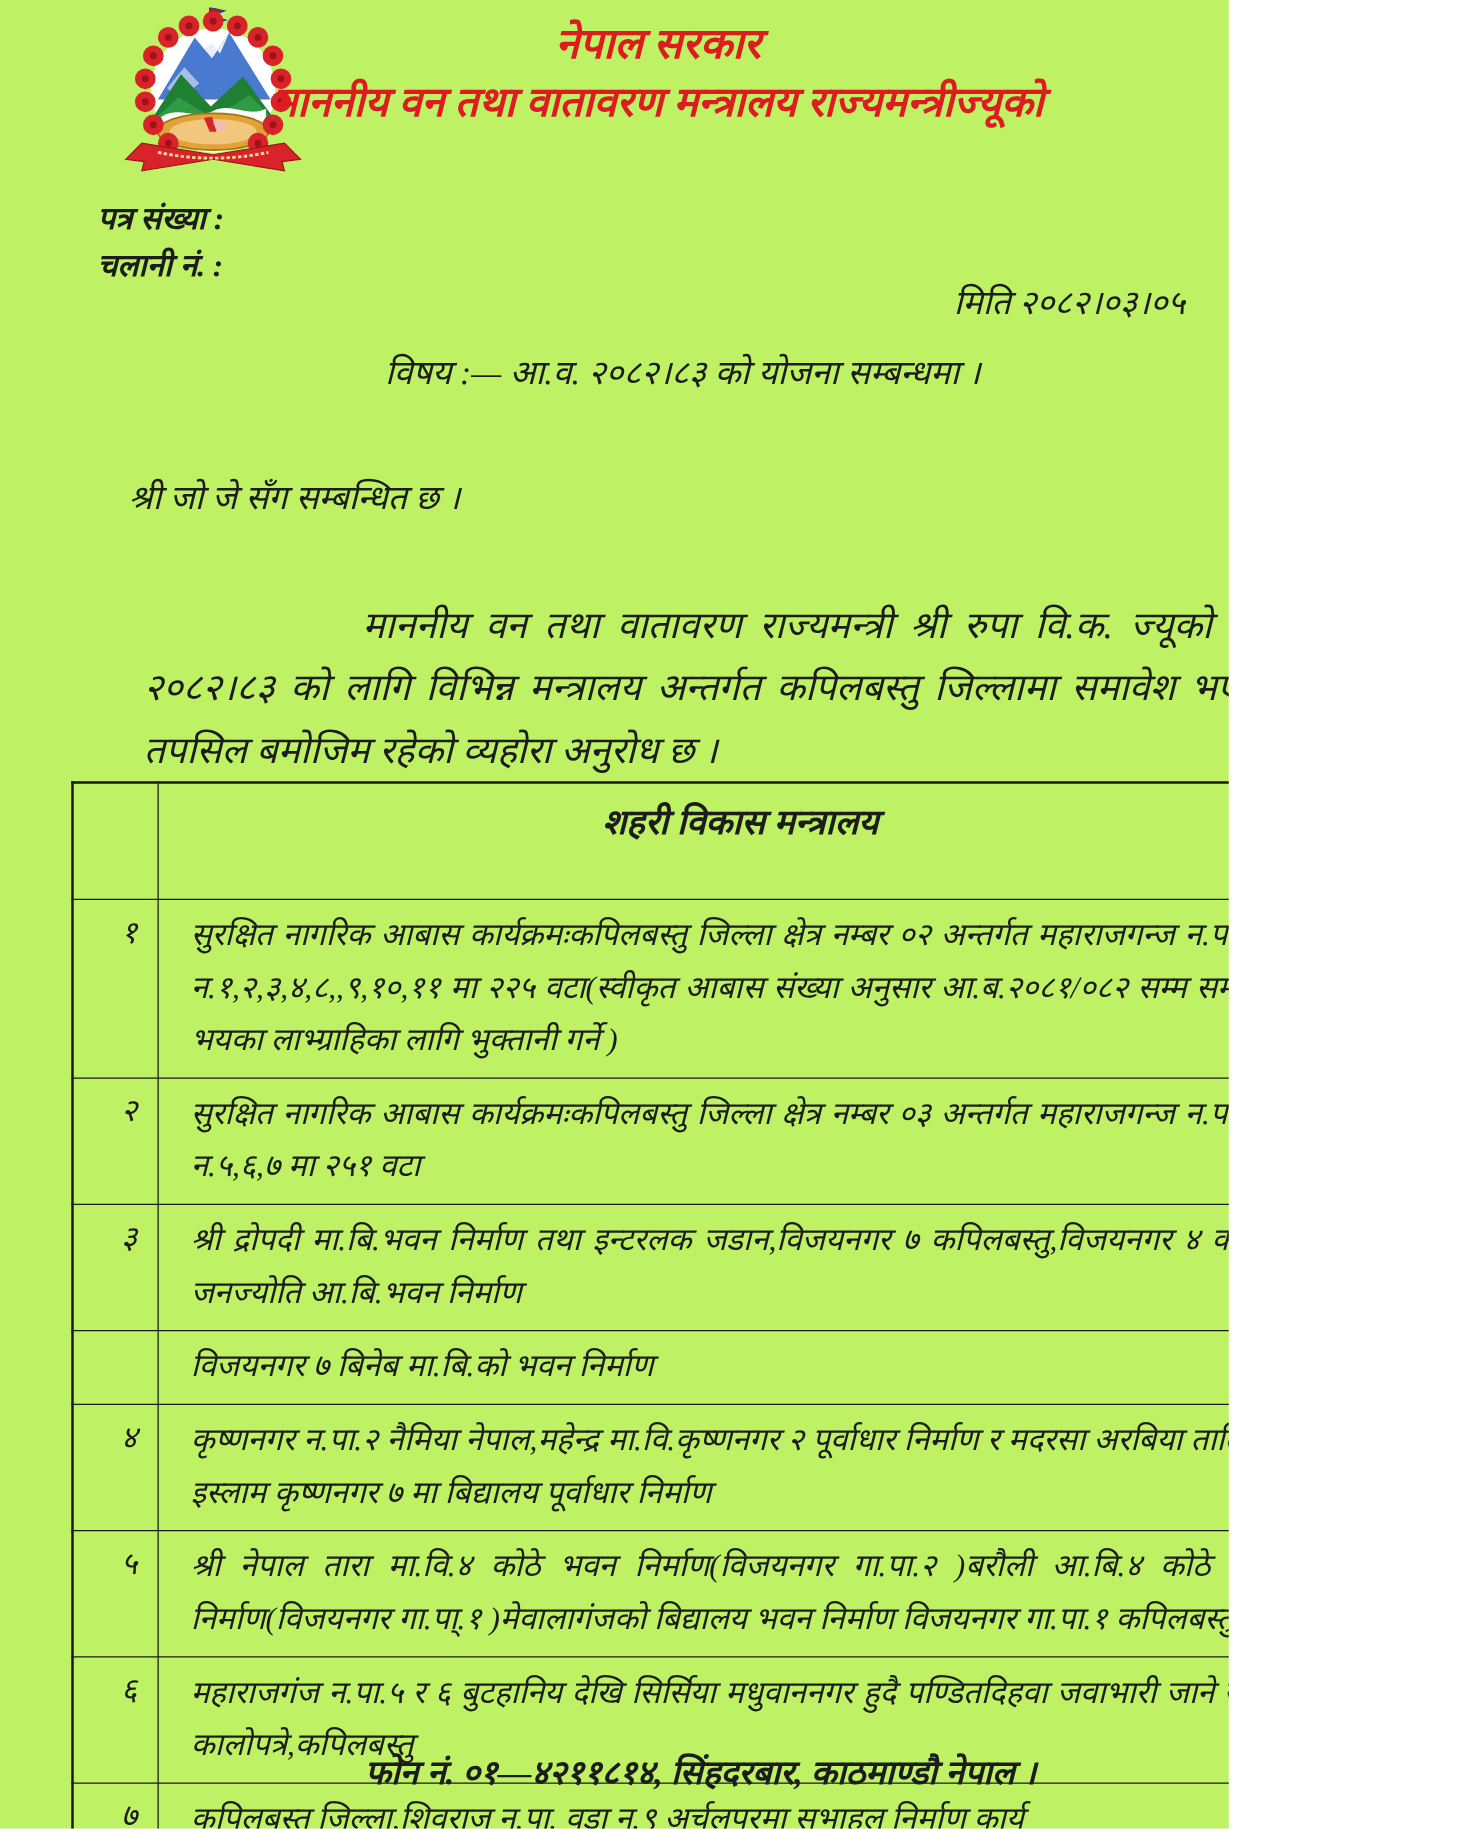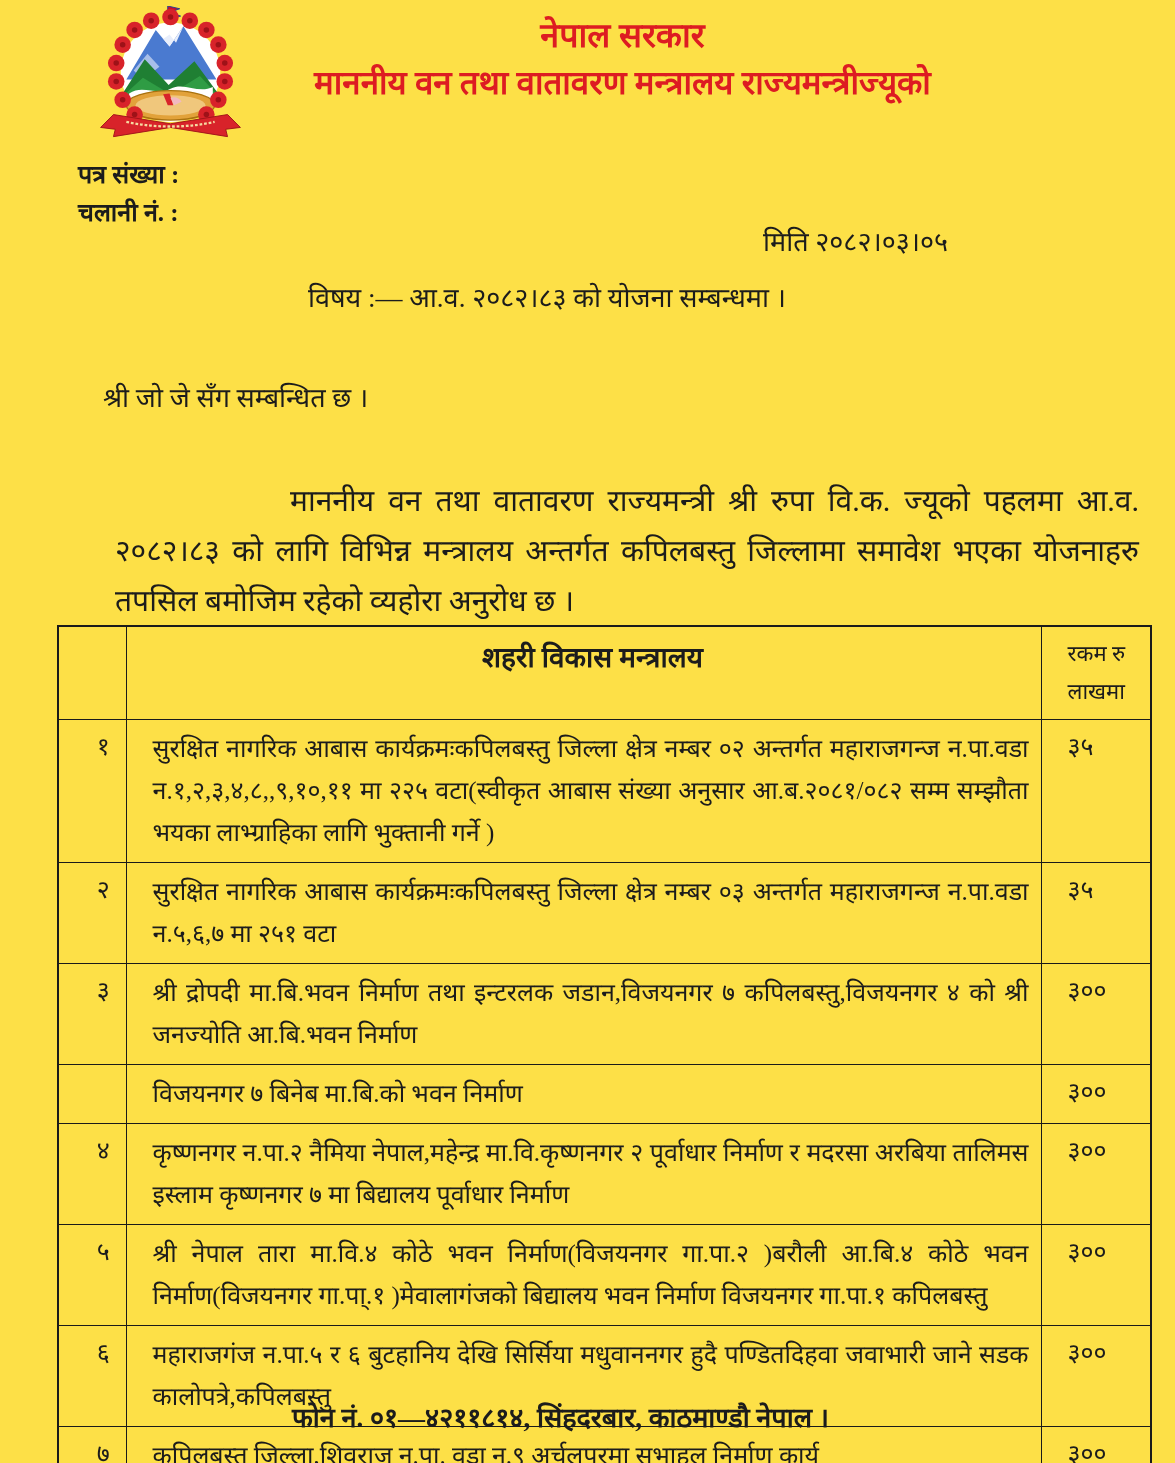--- a/index.html
+++ b/index.html
@@ -8,24 +8,25 @@
     --line:#1a1a1a;
   }
   *{margin:0;padding:0;box-sizing:border-box;}
   html,body{background:#ffffff;}
   body{
     font-family:"Liberation Serif","DejaVu Serif",serif;
     color:var(--ink);
   }
   .page{
     position:relative;
-    width:1175px;
+    width:983px;
     height:1463px;
-    background:#fde047;
+    background:#bef264;
     overflow:hidden;
+    font-style:italic;
   }
   
   .emblem{
     position:absolute;
     left:78px; top:6px;
     width:185px; height:138px;
   }
   
   .head-block{
     position:absolute;

